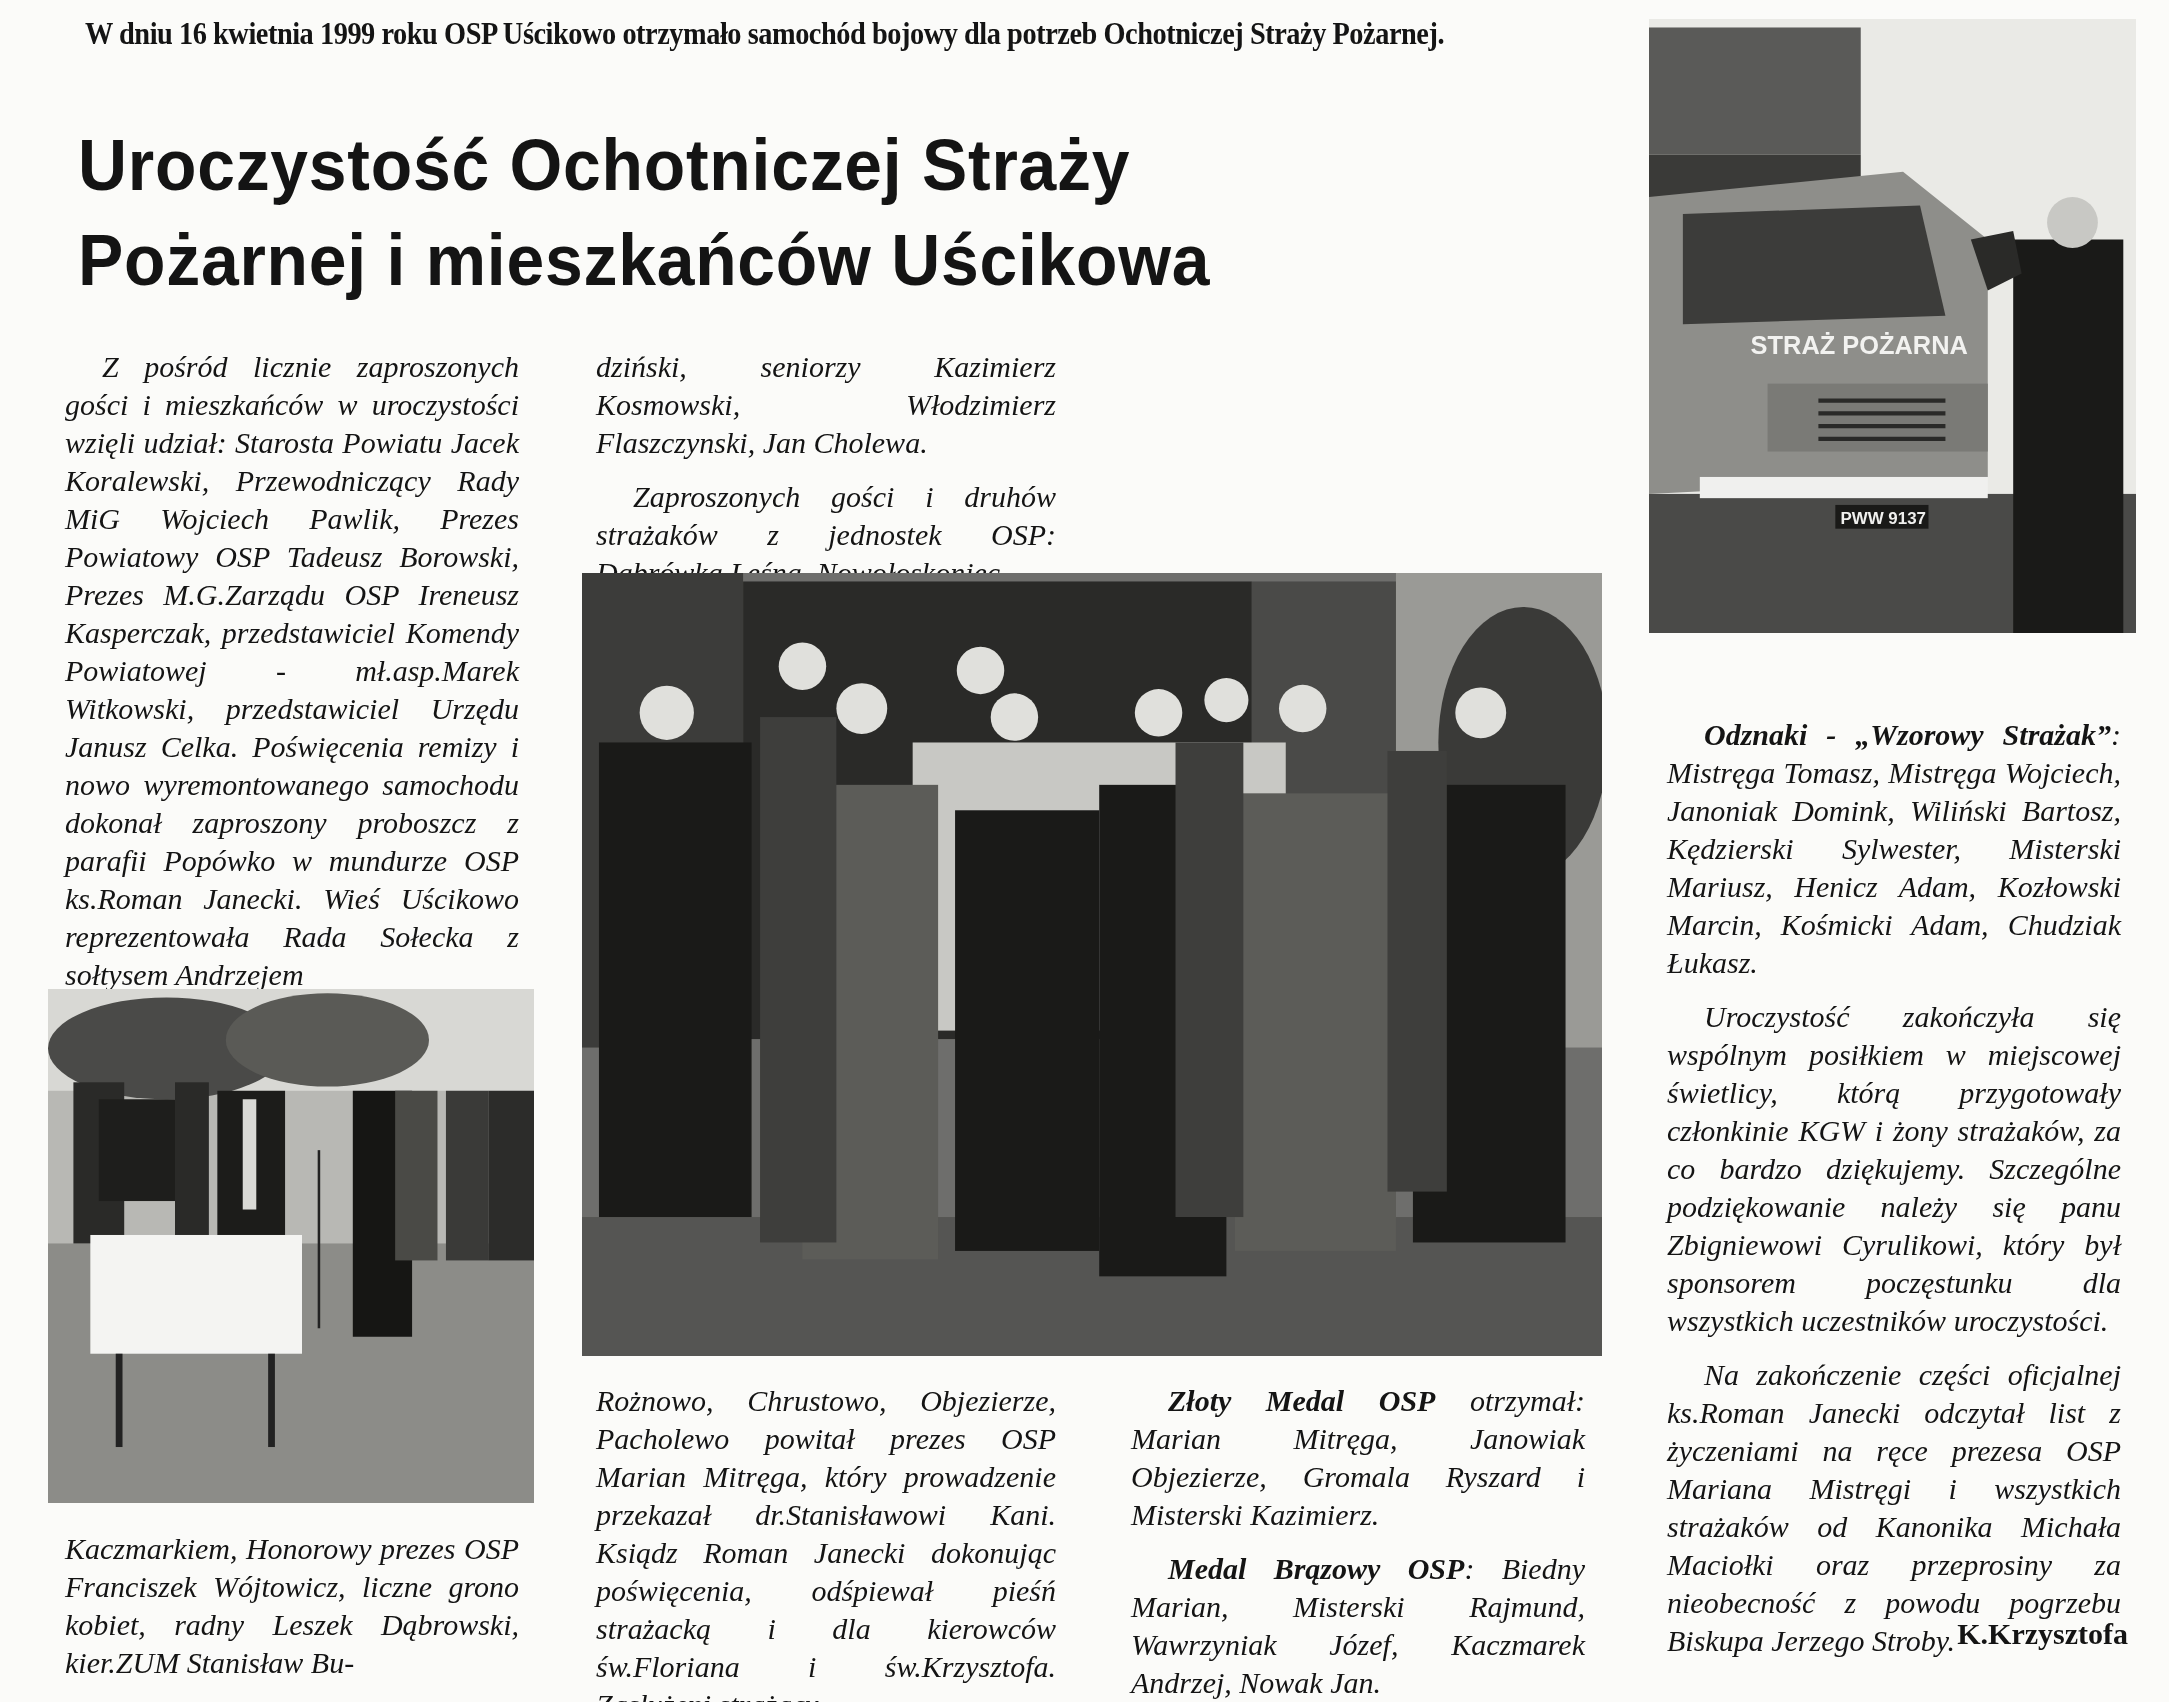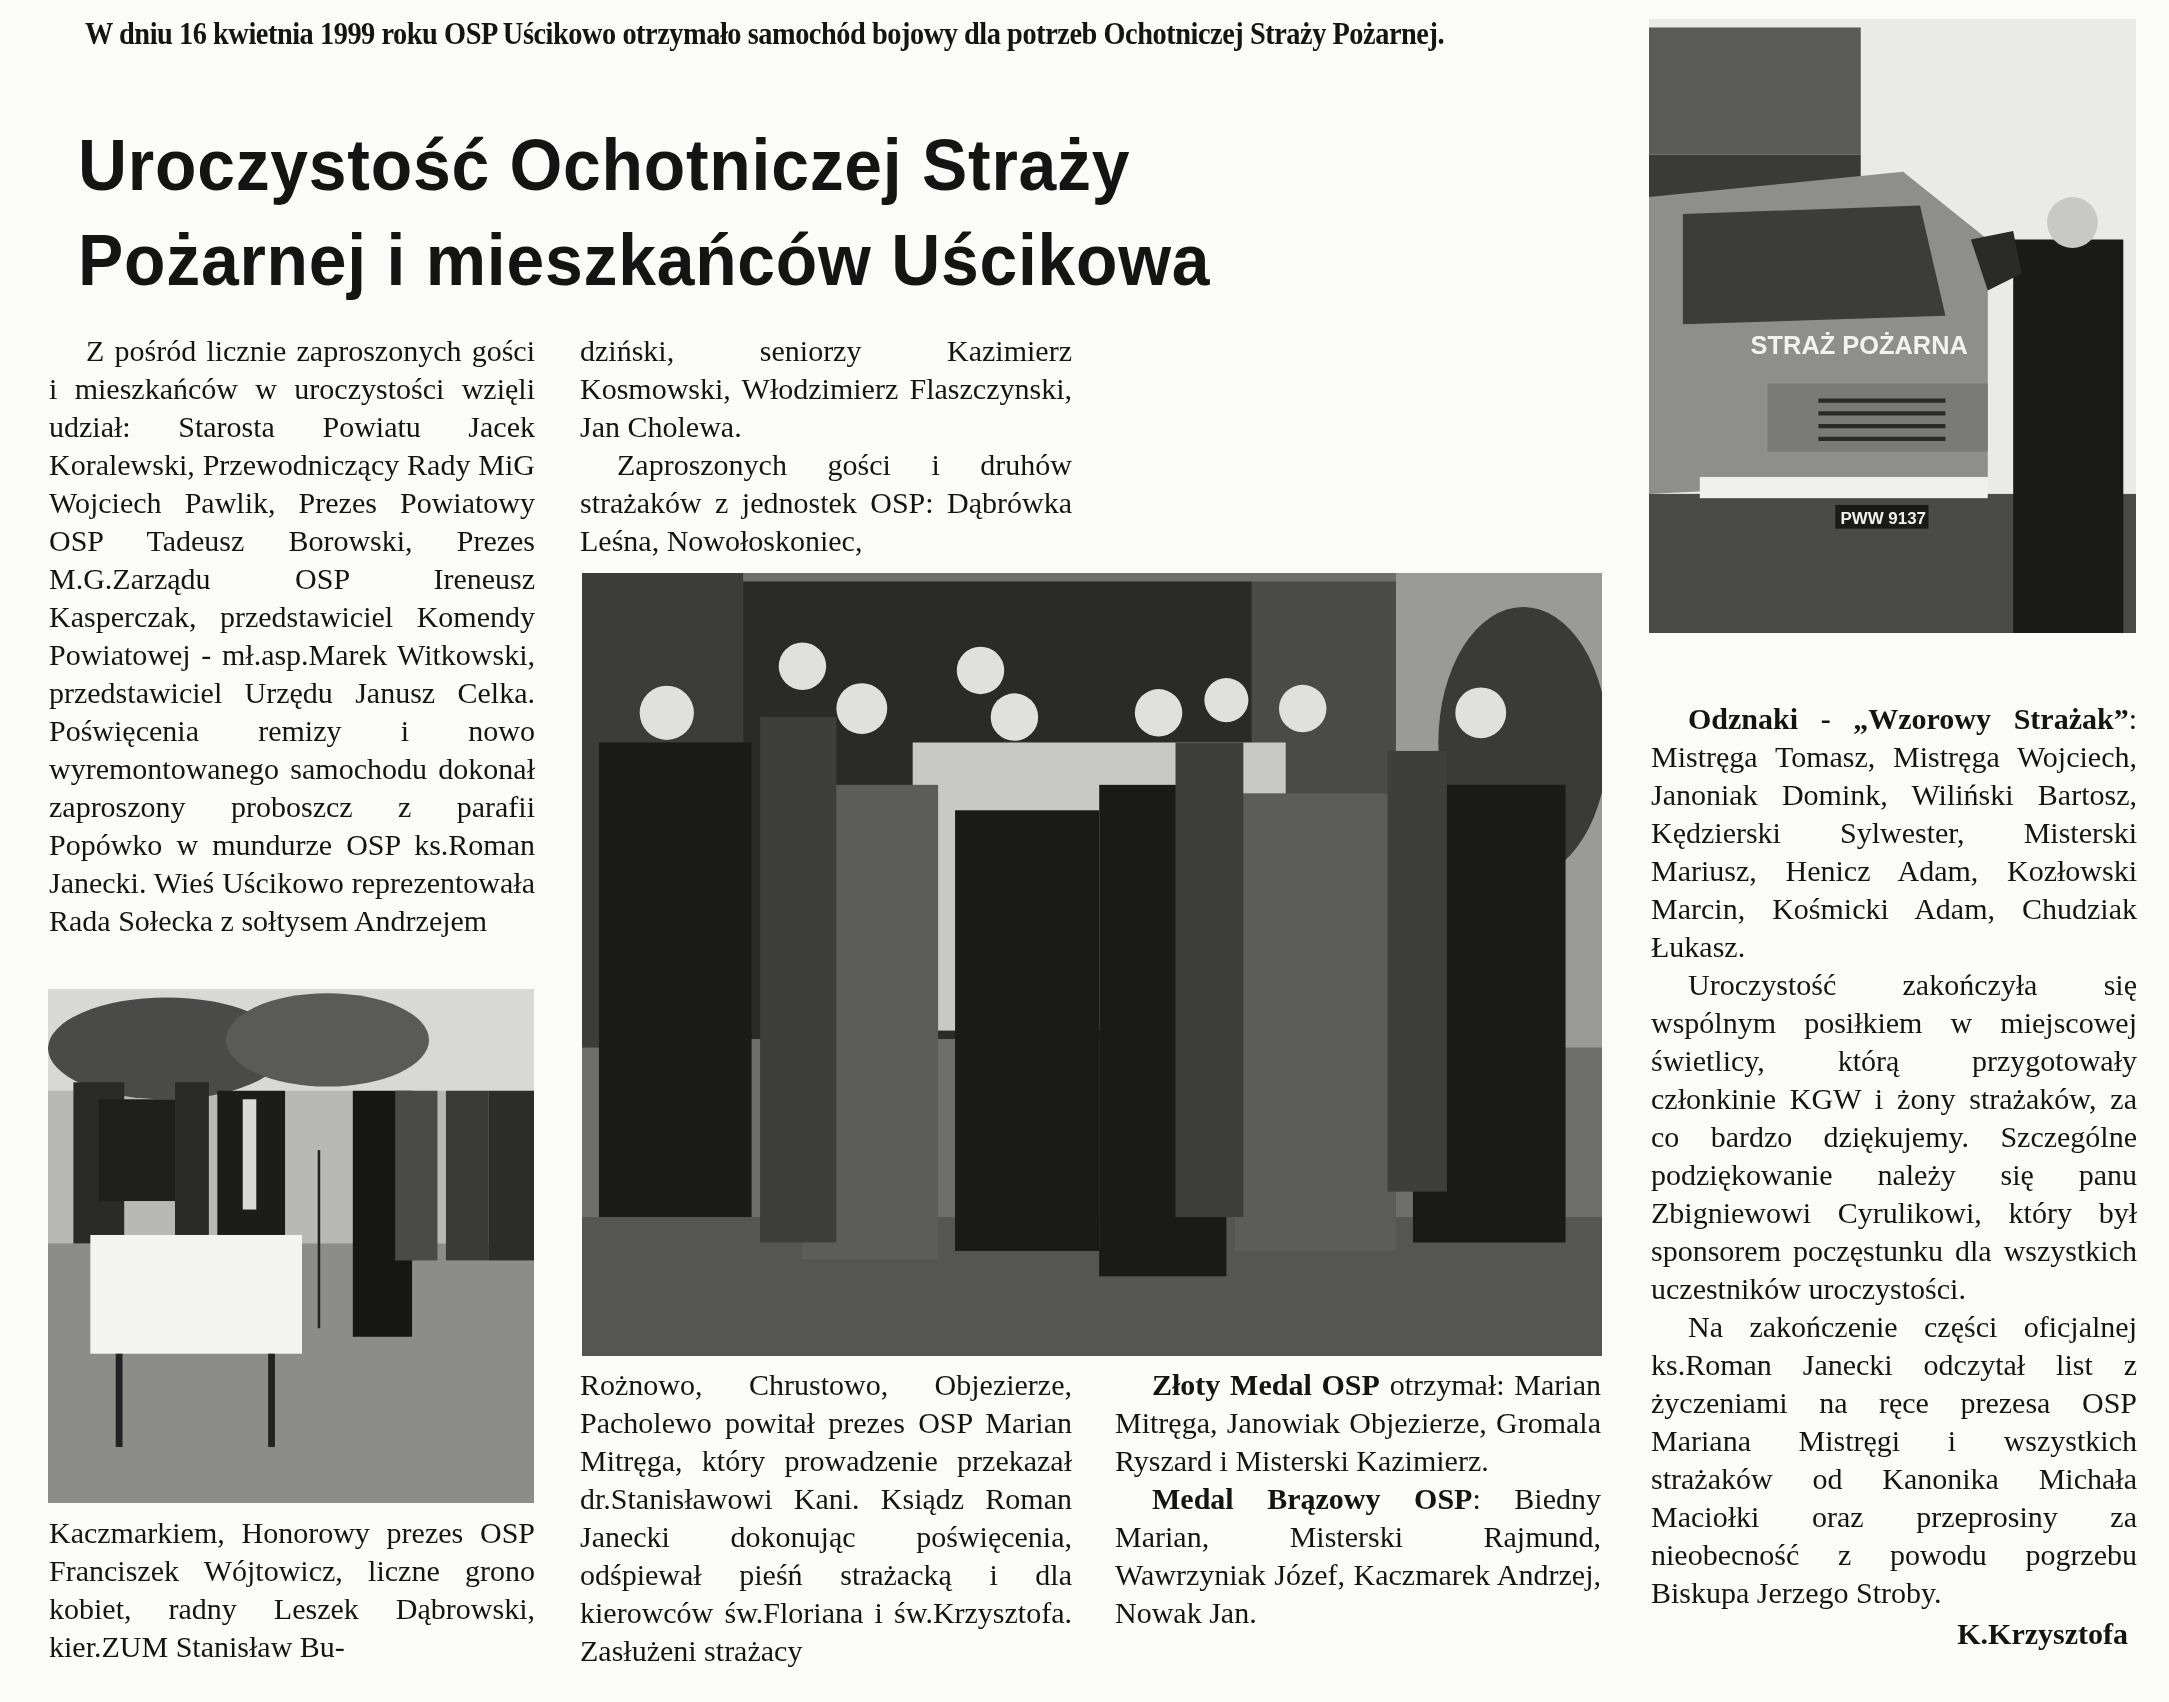--- a/index.html
+++ b/index.html
@@ -19,21 +19,21 @@
     left: 78px; top: 117px; width: 1543px;
     font-family: "Liberation Sans", "DejaVu Sans", sans-serif; font-weight: bold;
     font-size: 73px; line-height: 95px; letter-spacing: 0.8px;
     transform: scaleX(0.93); transform-origin: left top;
   }
   .col {
     font-family: "Liberation Serif", "DejaVu Serif", serif;
     font-size: 30px; line-height: 38px; text-align: justify;
     text-align-last: left; hyphens: none;
   }
-  .col p { margin: 0; }
+  .col p { margin: 16px; font-style: italic; }
   .col p.ind { text-indent: 37px; }
   .col b { font-weight: bold; }
   .photo { background: #4d7c0f; overflow: hidden; }
   .photo svg { display: block; width: 100%; height: 100%; }
   .byline {
     font-family: "Liberation Serif", serif; font-weight: bold; font-size: 30px;
     right: 42px; top: 1617px; text-align: right;
   }
 </style>
 </head>

